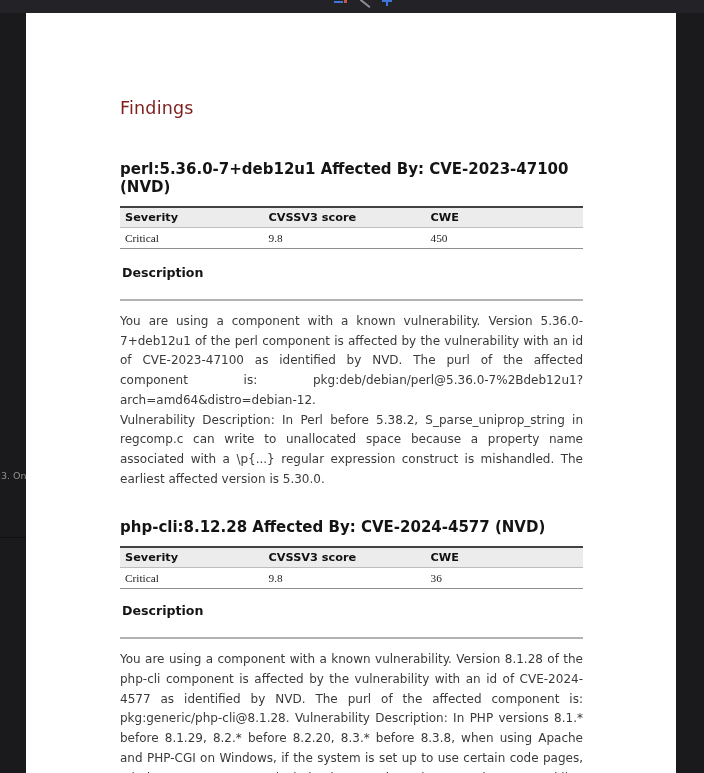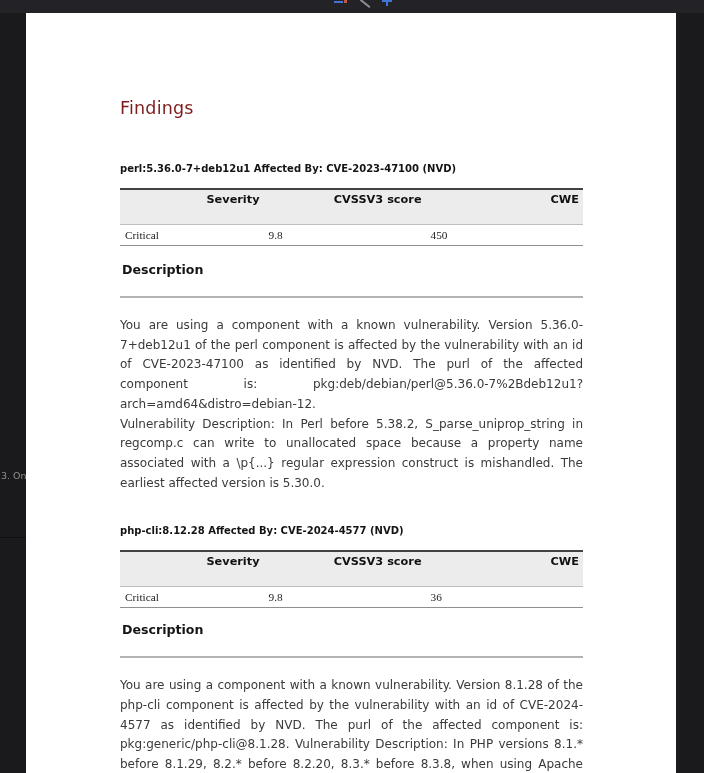--- a/index.html
+++ b/index.html
@@ -47,53 +47,53 @@
     background:#ffffff; z-index:2;
   }
   .content { margin-left:94px; width:463px; padding-top:85px; color:#1a1a1a; }
 
   .doc-title {
     font-size:17.5px; font-weight:400; color:#7f1d1d;
     margin:0; line-height:21px; letter-spacing:.2px;
   }
 
   .finding-heading {
-    font-size:10px; font-weight:700; color:#141414;
+    font-size:15px; font-weight:700; color:#141414;
     margin:0; line-height:18px;
   }
   .finding-1 .finding-heading { margin-top:41px; }
   .finding-2 .finding-heading { margin-top:29px; }
 
   table.score-table {
     width:463px; border-collapse:collapse; margin-top:10px;
     font-size:11.3px; table-layout:fixed;
   }
   table.score-table thead tr {
     background:#ececec;
     border-top:2px solid #424242;
     border-bottom:1px solid #bdbdbd;
   }
   table.score-table tbody tr { border-bottom:1px solid #8f8f8f; }
   table.score-table th {
-    text-align:right; font-weight:700; color:#111;
-    padding:3px 4px 18px 5px; line-height:13px;
+    text-align:left; font-weight:700; color:#111;
+    padding:3px 4px 3px 5px; line-height:13px;
   }
   table.score-table td {
     color:#222; padding:3.5px 4px 3.5px 5px; line-height:13px;font-family:Liberation Serif, serif;
   }
   .col-severity { width:31%; } .col-score { width:35%; } .col-cwe { width:34%; }
 
   .desc-head {
     margin-top:16px; font-size:12.6px; font-weight:700; color:#141414;
     padding:0 0 19px 2px; border-bottom:2px solid #b3b3b3; line-height:15px;
   }
   .finding-2 .desc-head { margin-top:14px; }
 
   .desc-text {
-    margin-top:18px; font-size:12px; line-height:19.7px;
+    margin-top:11px; font-size:12px; line-height:19.7px;
     text-align:justify; color:#3a3a3a; overflow-wrap:break-word;
   }
 </style>
 </head>
 <body>
 
 <div class="topbar">
   <span class="tb-icon frag-highlight">
     <i class="hl-bar"></i>
       <i class="hl-dot"></i>

